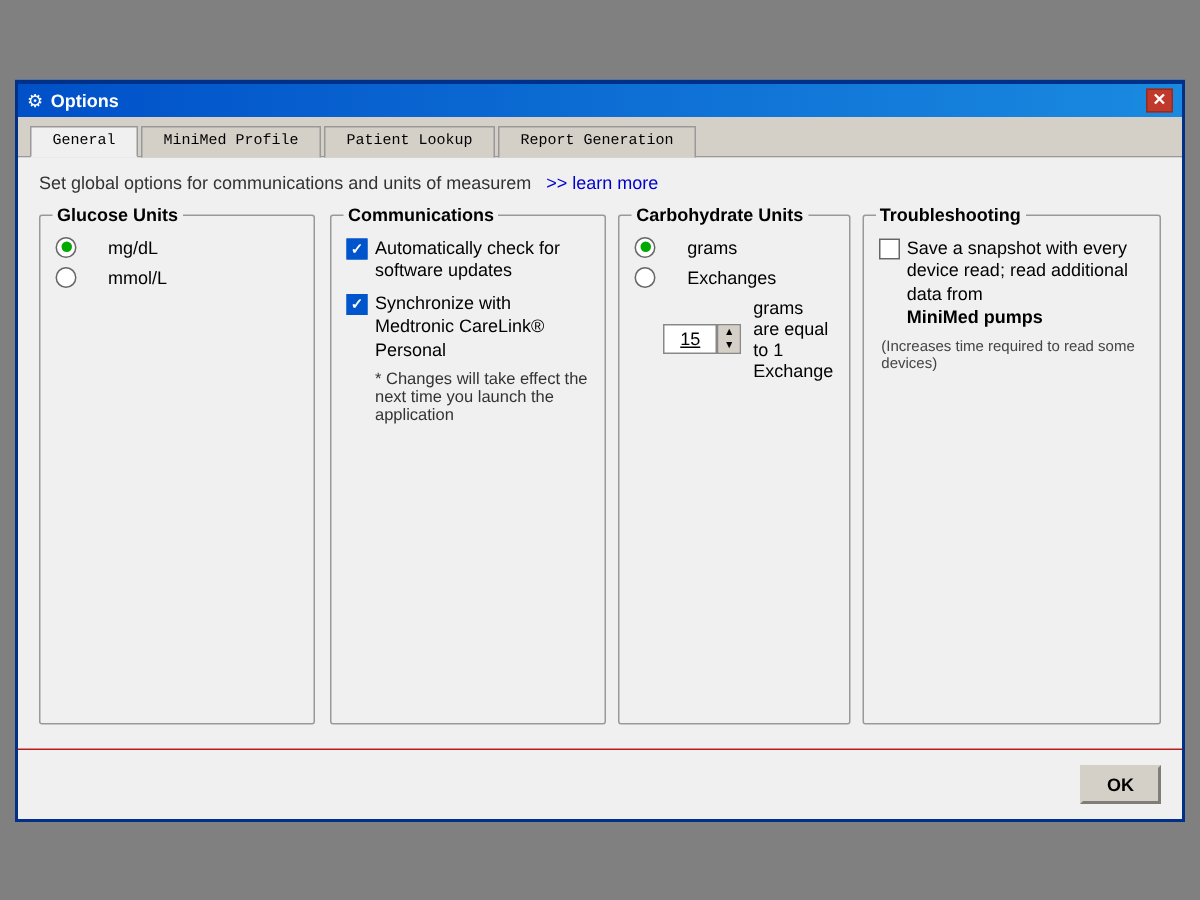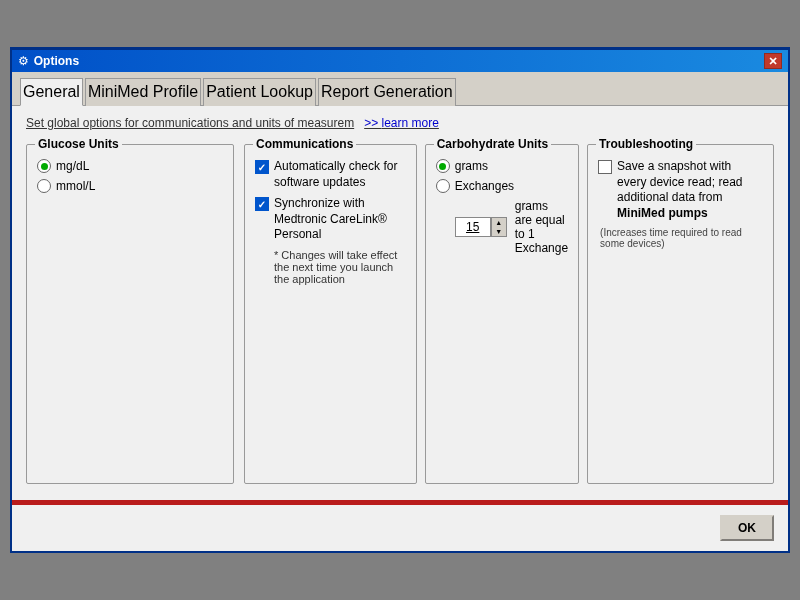--- a/index.html
+++ b/index.html
@@ -55,64 +55,64 @@
       font-weight: bold;
     }
     .tab-bar {
       display: flex;
       background: #d4d0c8;
       padding: 5px 8px 0;
       border-bottom: 1px solid #999;
       gap: 2px;
     }
     .tab {
-      padding: 4px 2px;
+      padding: 4px 14px;
       border: 1px solid #999;
       border-bottom: none;
       background: #d4d0c8;
       cursor: pointer;
-      font-size: 16px;
+      font-size: 10px;
       position: relative;
       top: 1px;
+      font-family: Liberation Mono, monospace;
     }
     .tab.active {
       background: #f0f0f0;
       border-top: 1px solid #999;
       border-left: 1px solid #999;
       border-right: 1px solid #999;
       border-bottom: 1px solid #f0f0f0;
       z-index: 1;
     }
     .content-area {
       padding: 10px 14px;
       background: #f0f0f0;
     }
     .top-info {
       display: flex;
       align-items: center;
       margin-bottom: 10px;
       font-size: 12px;
       color: #333;
-      text-decoration: underline;
     }
     .learn-more {
       margin-left: 10px;
       color: #0000cc;
       font-size: 12px;
       cursor: pointer;
     }
     .learn-more::before {
       content: '>> ';
     }
     .two-col {
       display: flex;
       gap: 10px;
     }
     .left-col {
-      width: 208px;
+      width: 184px;
       flex-shrink: 0;
     }
     .right-col {
       flex: 1;
       display: flex;
       flex-direction: row;
       gap: 8px;
     }
     .group-box {
       border: 1px solid #999;
@@ -126,21 +126,21 @@
       top: -8px;
       left: 8px;
       background: #f0f0f0;
       padding: 0 3px;
       font-size: 12px;
       font-weight: bold;
     }
     .radio-item {
       display: flex;
       align-items: flex-end;
-      gap: 5px;
+      gap: 21px;
       margin-bottom: 6px;
       cursor: pointer;
     }
     .radio-item:last-child { margin-bottom: 16px; }
     .radio-circle {
       width: 14px;
       height: 14px;
       border-radius: 50%;
       border: 1.5px solid #666;
       background: white;
@@ -231,21 +231,21 @@
       font-size: 10px;
       color: #444;
       margin-top: 6px;
       padding-left: 2px;
     }
     .bottom-bar {
       display: flex;
       justify-content: flex-end;
       padding: 10px 14px;
       gap: 0;
-      border-top: 5px solid #b91c1c;
+      border-top: 1px solid #b91c1c;
       margin-top: 6px;
     }
     .btn {
       padding: 4px 16px;
       font-size: 12px;
       cursor: pointer;
       border: 2px outset #d4d0c8;
       background: #d4d0c8;
       font-weight: bold;
       min-width: 60px;

